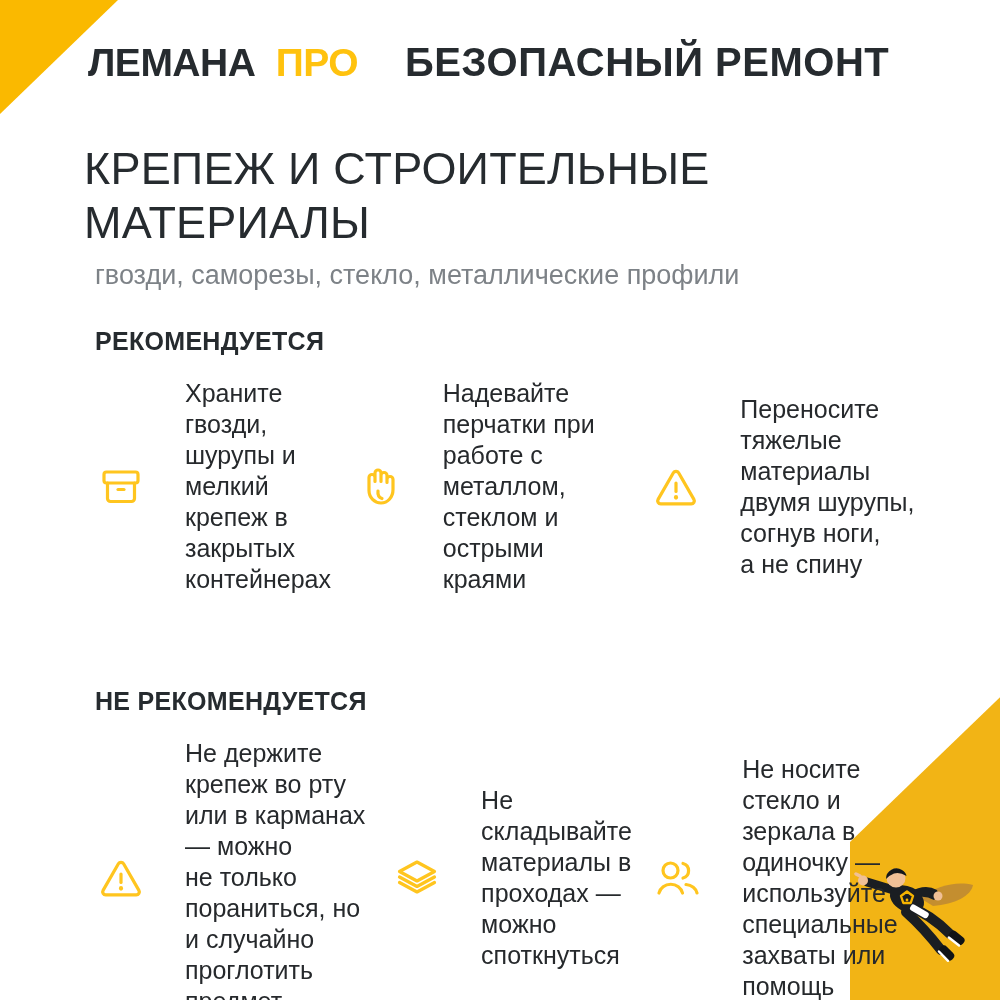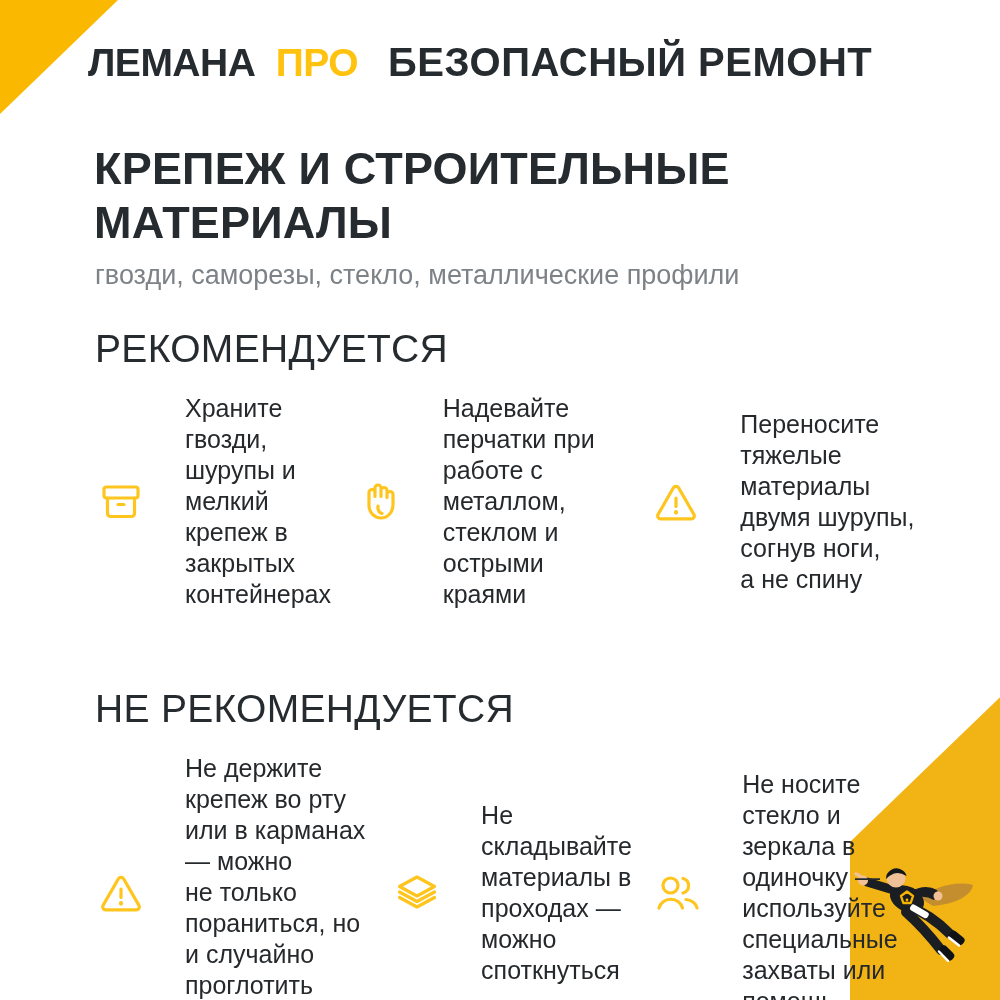--- a/index.html
+++ b/index.html
@@ -24,39 +24,39 @@
   }
   .mascot { position:absolute; left:850px; top:852px; }
 
   
   .header { position:absolute; left:88px; top:40px; display:flex; align-items:baseline; }
   .logo { font-size:39px; font-weight:900; letter-spacing:-0.5px; white-space:nowrap; }
   .logo .brand-primary { color:#262b2f; }
   .logo .brand-secondary { color:#ffc20e; margin-left:10px; }
   .header-title {
     font-size:40px; font-weight:800; letter-spacing:0.5px;
-    color:#262b2f; margin-left:30px; white-space:nowrap;
+    color:#262b2f; margin-left:47px; white-space:nowrap;
   }
 
   
   .page-title {
-    position:absolute; left:94px; top:142px; width:740px;
-    font-size:45px; font-weight:700; line-height:54px;
+    position:absolute; left:84px; top:142px; width:740px;
+    font-size:45px; font-weight:400; line-height:54px;
     letter-spacing:0.2px; white-space:pre-line; color:#262b2f;
   }
   .page-subtitle {
     position:absolute; left:95px; top:260px; width:780px;
     font-size:27px; font-weight:400; color:#7d8287;
   }
 
   .section { position:absolute; left:95px; width:830px; }
   .section-recommended { top:327px; }
   .section-not-recommended { top:687px; }
   .section-heading {
-    font-size:39px; font-weight:400; letter-spacing:0.3px; color:#262b2f;
+    font-size:25px; font-weight:700; letter-spacing:0.3px; color:#262b2f;
   }
   .items { display:flex; flex-direction:row; margin-top:22px; }
   .section-recommended .items { gap:14px; }
   .section-not-recommended .items { gap:12px; }
   .item { display:flex; align-items:center; }
   .item-icon {
     width:52px; height:52px; flex-shrink:0; margin-right:38px;
     display:flex; align-items:center; justify-content:center;
   }
   .item-icon svg { stroke:#ffc51f; fill:none; stroke-width:3.2;

